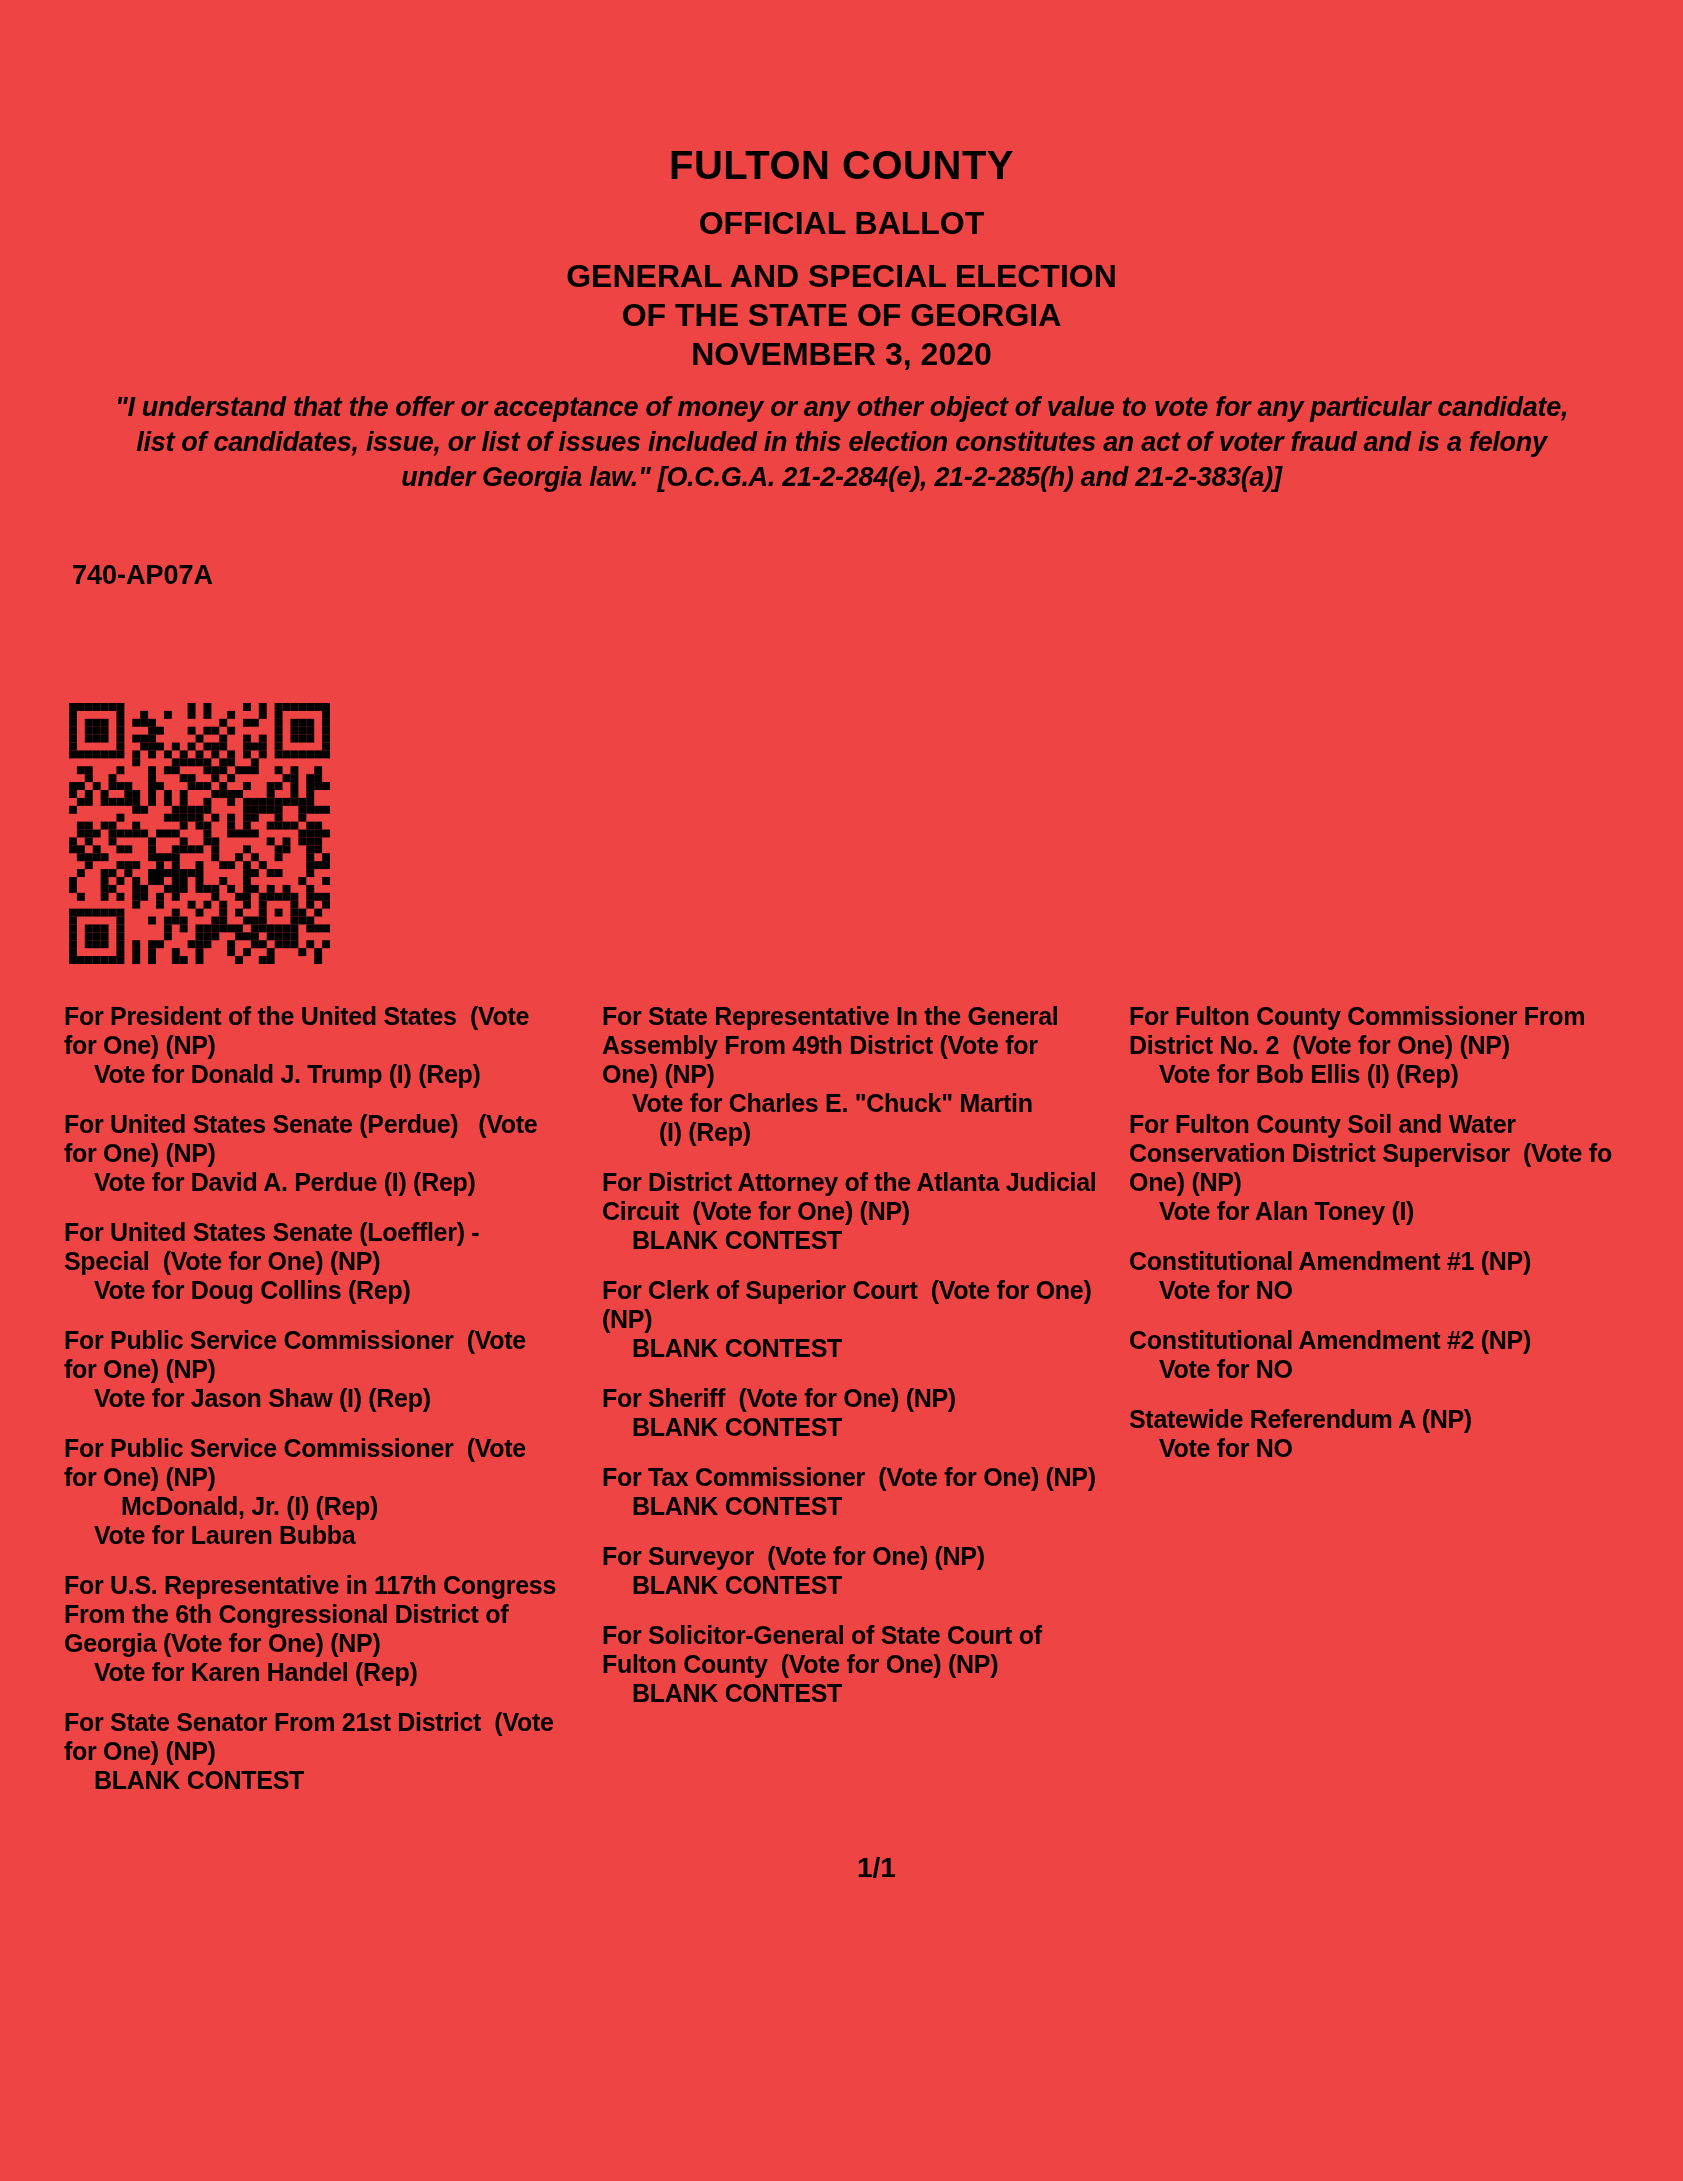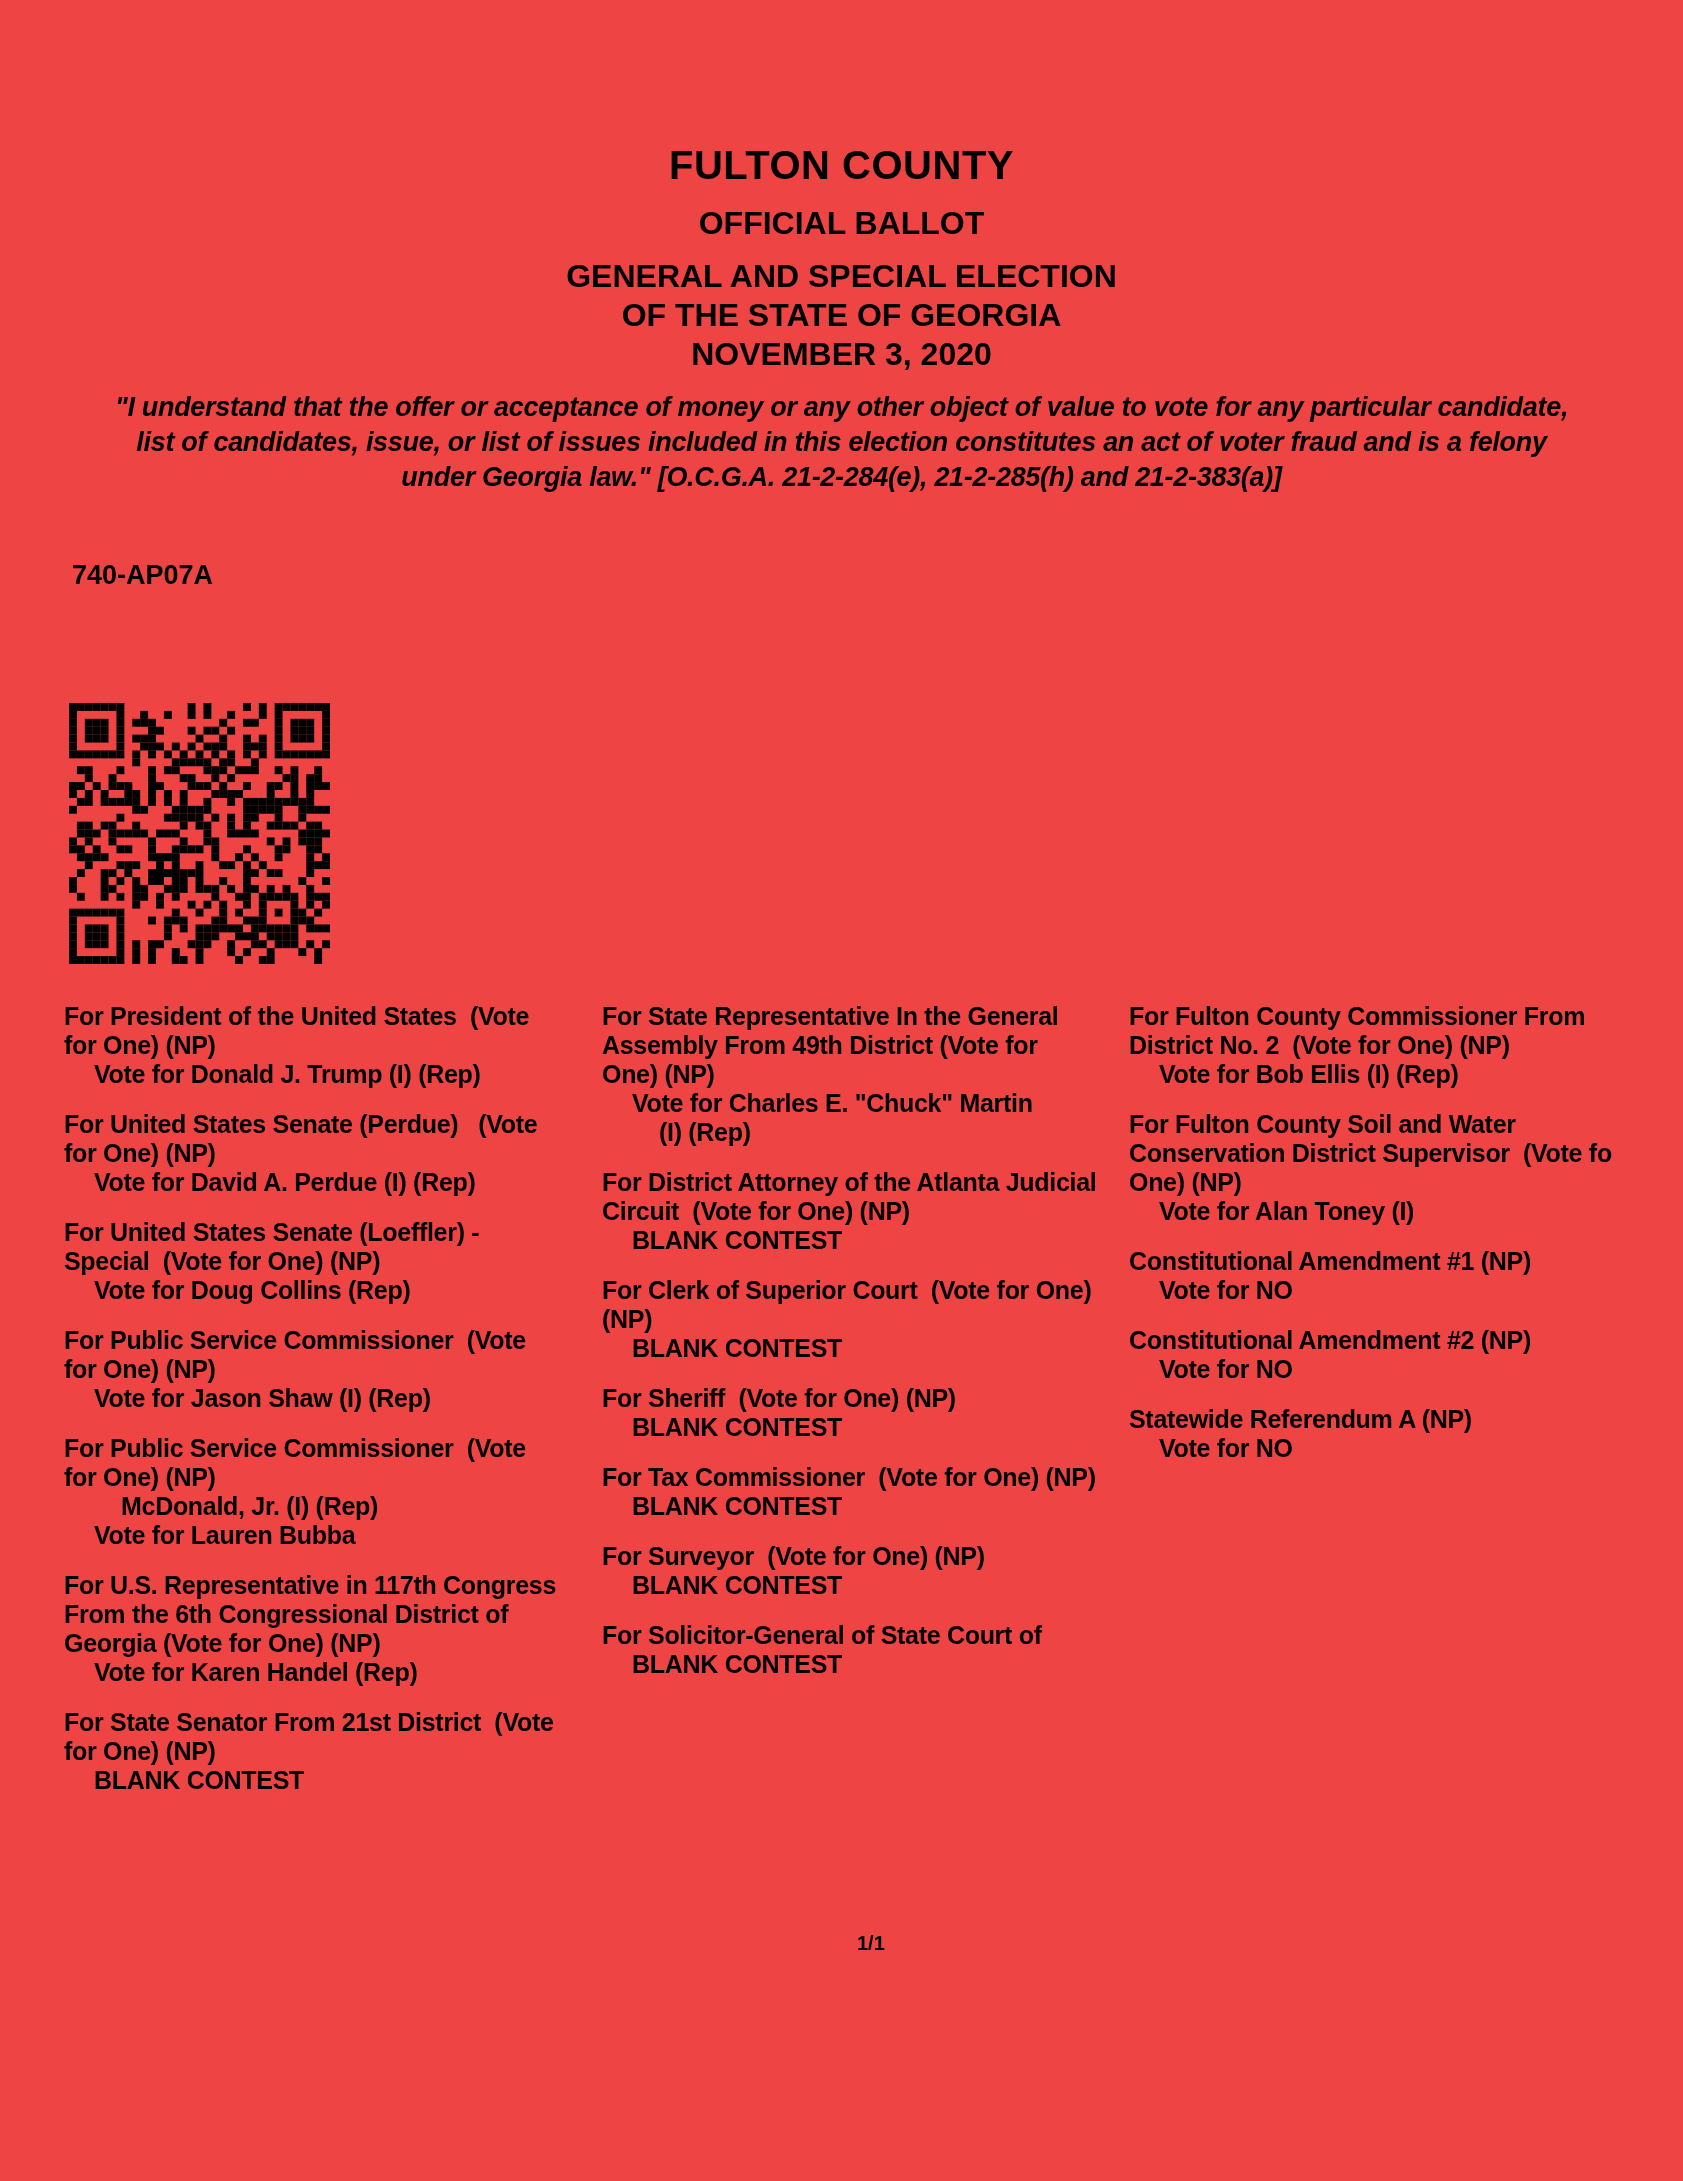--- a/index.html
+++ b/index.html
@@ -43,22 +43,22 @@
   }
   .col-1{left:64px;width:517px;}
   .col-2{left:602px;width:517px;}
   .col-3{left:1129px;width:554px;}
   .contest{margin-bottom:21px;}
   .line{white-space:pre;}
   .indent-1{padding-left:30px;}
   .indent-2{padding-left:57px;}
   
   .page-indicator{
-    position:absolute;top:1932px;left:857px;
-    font-size:20px;font-weight:600;
+    position:absolute;top:1852px;left:857px;
+    font-size:28px;font-weight:600;
   }
 </style>
 </head>
 <body>
 
 <div class="page">
 
   <div class="county-title">FULTON COUNTY</div>
   <div class="ballot-title">OFFICIAL BALLOT</div>
 
@@ -658,20 +658,21 @@
     <div class="contest">
       <div class="line">For Tax Commissioner  (Vote for One) (NP)</div>
       <div class="line indent-1">BLANK CONTEST</div>
     </div>
     <div class="contest">
       <div class="line">For Surveyor  (Vote for One) (NP)</div>
       <div class="line indent-1">BLANK CONTEST</div>
     </div>
     <div class="contest">
       <div class="line">For Solicitor-General of State Court of</div>
+      <div class="line">Fulton County  (Vote for One) (NP)</div>
       <div class="line indent-1">BLANK CONTEST</div>
     </div>
   </div>
 
   <div class="col col-3">
     <div class="contest">
       <div class="line">For Fulton County Commissioner From</div>
       <div class="line">District No. 2  (Vote for One) (NP)</div>
       <div class="line indent-1">Vote for Bob Ellis (I) (Rep)</div>
     </div>

